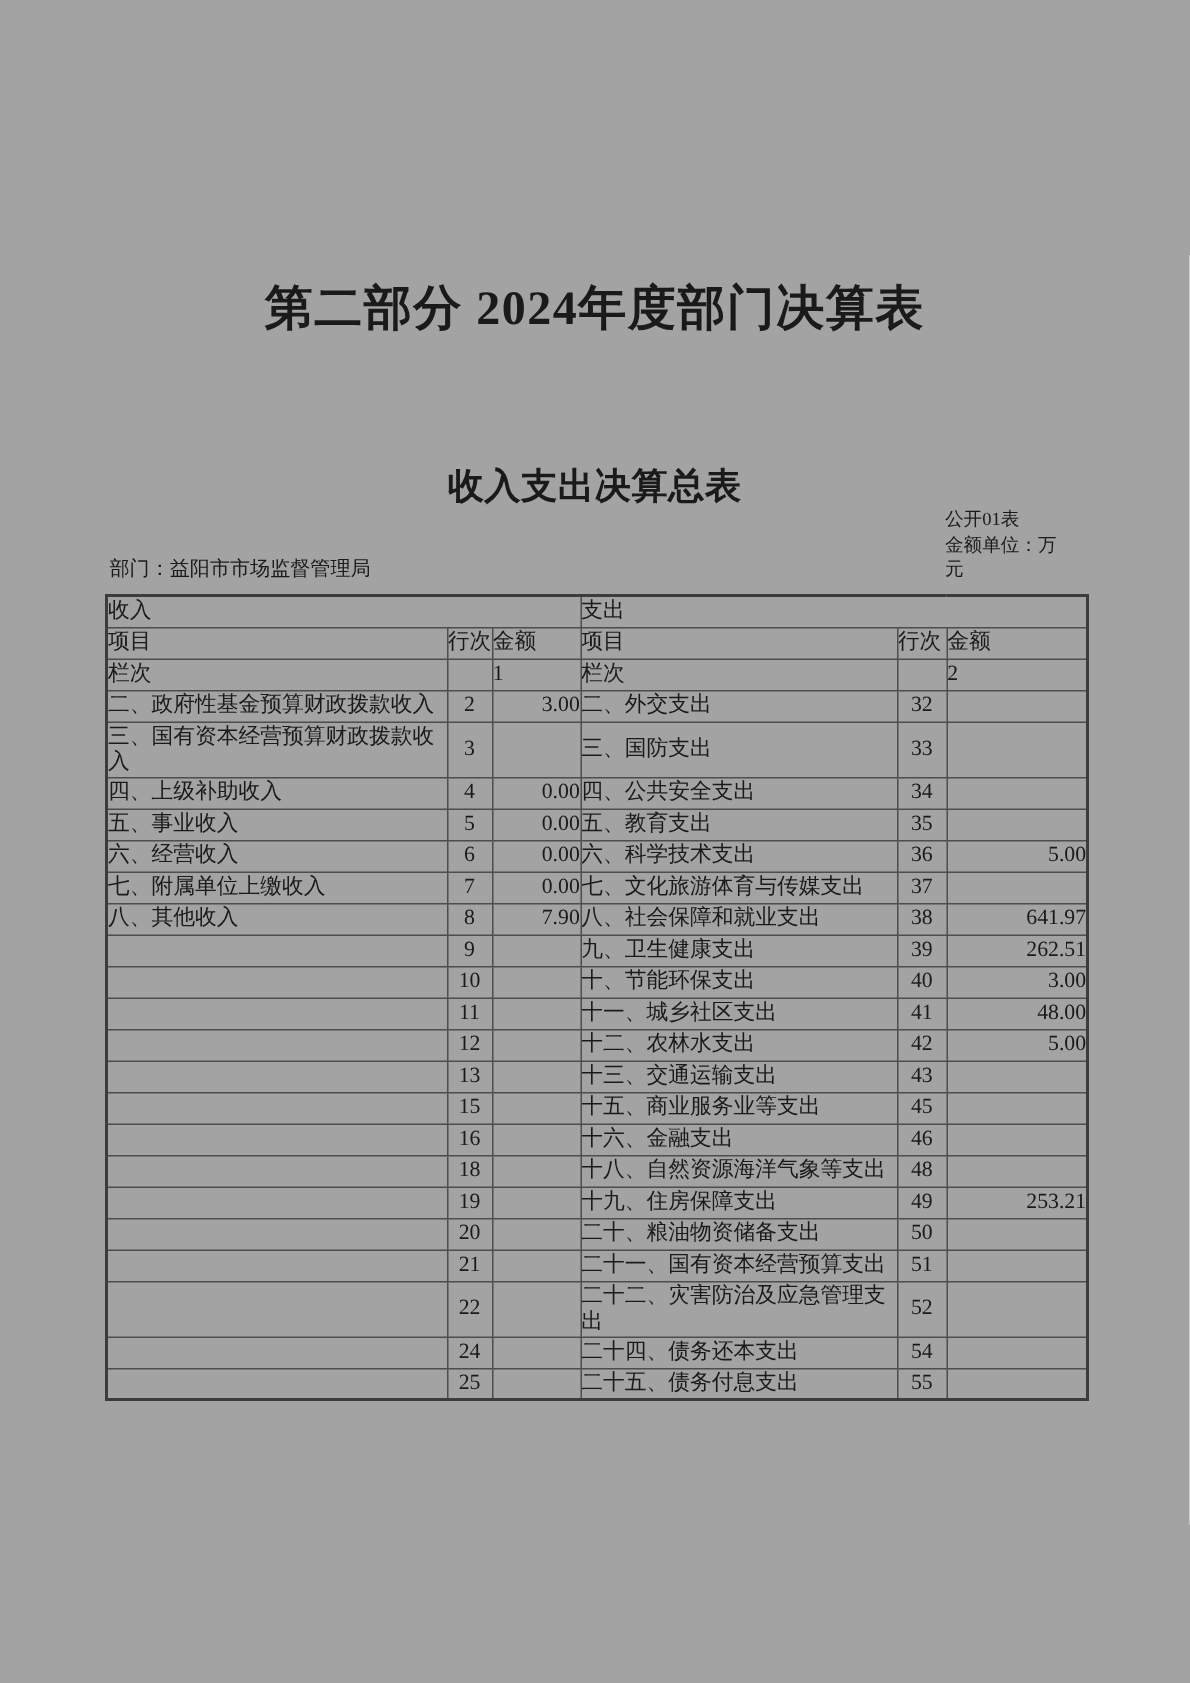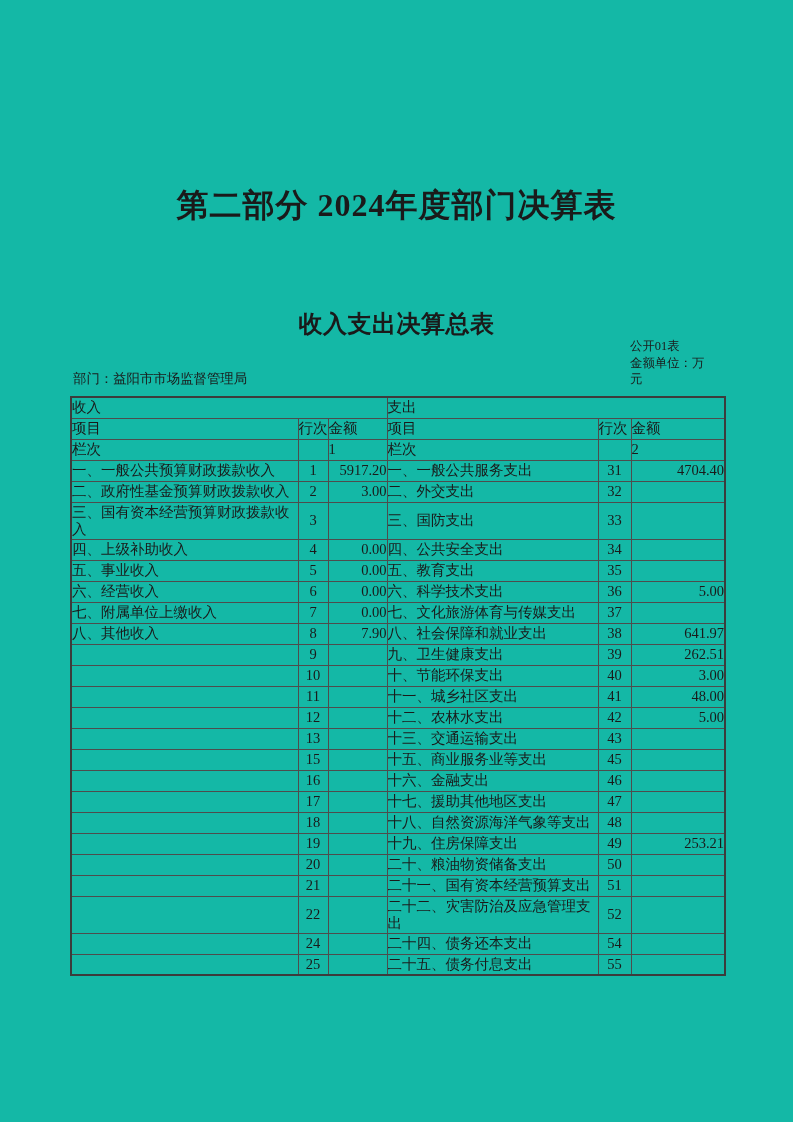--- a/index.html
+++ b/index.html
@@ -1,20 +1,20 @@
 <!DOCTYPE html>
 <html><head>
 <meta charset="utf-8">
 <style>
   * { margin:0; padding:0; box-sizing:border-box; }
   html,body { background:#e8e8e8; }
   body { font-family:"Liberation Serif","DejaVu Serif",serif; color:#1a1a1a; }
   .page {
     position:relative; width:793px; height:1122px;
-    background:#14b8a6; margin:0 auto; overflow:hidden;
+    background:#a3a3a3; margin:0 auto; overflow:hidden;
   }
   .main-title {
     position:absolute; top:184px; left:0; width:100%;
     text-align:center; font-size:32px; font-weight:bold;
     white-space:nowrap; letter-spacing:1px;
   }
   .sub-title {
     position:absolute; top:308px; left:0; width:100%;
     text-align:center; font-size:24px; font-weight:bold;
     letter-spacing:0.5px;
@@ -84,28 +84,20 @@
         <td class="center">金额</td>
       </tr>
       <tr class="h21">
         <td class="center">栏次</td>
         <td class="center"></td>
         <td class="center">1</td>
         <td class="center">栏次</td>
         <td class="center"></td>
         <td class="center">2</td>
       </tr>
-    <tr class="h21">
-      <td class="item">一、一般公共预算财政拨款收入</td>
-      <td class="rowno">1</td>
-      <td class="amt">5917.20</td>
-      <td class="item">一、一般公共服务支出</td>
-      <td class="rowno">31</td>
-      <td class="amt">4704.40</td>
-    </tr>
         <tr class="h21">
       <td class="item">二、政府性基金预算财政拨款收入</td>
       <td class="rowno">2</td>
       <td class="amt">3.00</td>
       <td class="item">二、外交支出</td>
       <td class="rowno">32</td>
       <td class="amt"></td>
     </tr>
         <tr class="tall">
       <td class="item">三、国有资本经营预算财政拨款收入</td>
@@ -206,28 +198,20 @@
         <tr class="h21">
       <td class="item"></td>
       <td class="rowno">16</td>
       <td class="amt"></td>
       <td class="item">十六、金融支出</td>
       <td class="rowno">46</td>
       <td class="amt"></td>
     </tr>
         <tr class="h21">
       <td class="item"></td>
-      <td class="rowno">17</td>
-      <td class="amt"></td>
-      <td class="item">十七、援助其他地区支出</td>
-      <td class="rowno">47</td>
-      <td class="amt"></td>
-    </tr>
-        <tr class="h21">
-      <td class="item"></td>
       <td class="rowno">18</td>
       <td class="amt"></td>
       <td class="item">十八、自然资源海洋气象等支出</td>
       <td class="rowno">48</td>
       <td class="amt"></td>
     </tr>
         <tr class="h21">
       <td class="item"></td>
       <td class="rowno">19</td>
       <td class="amt"></td>

